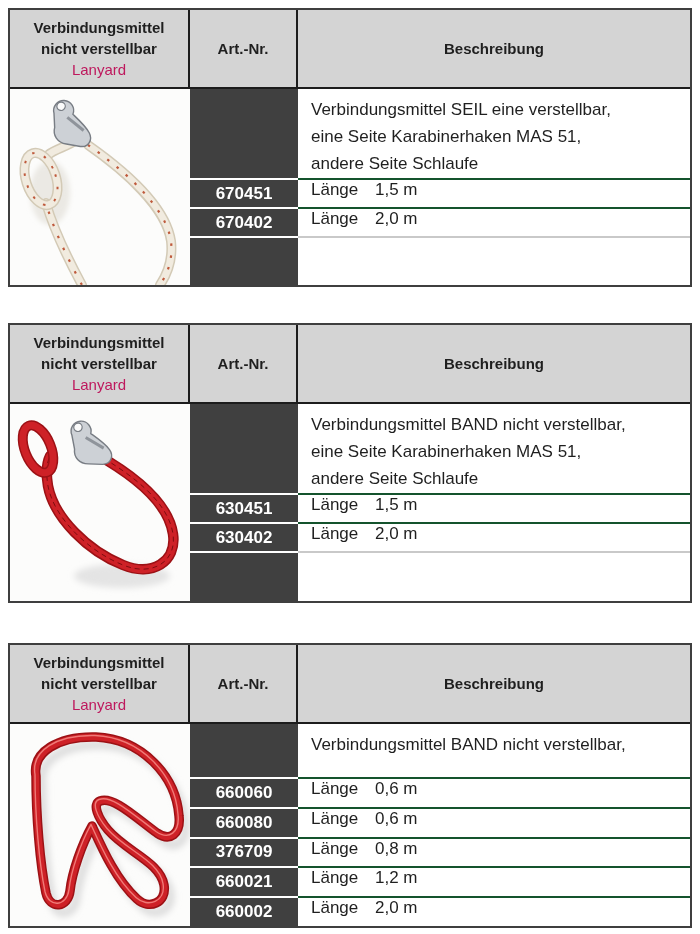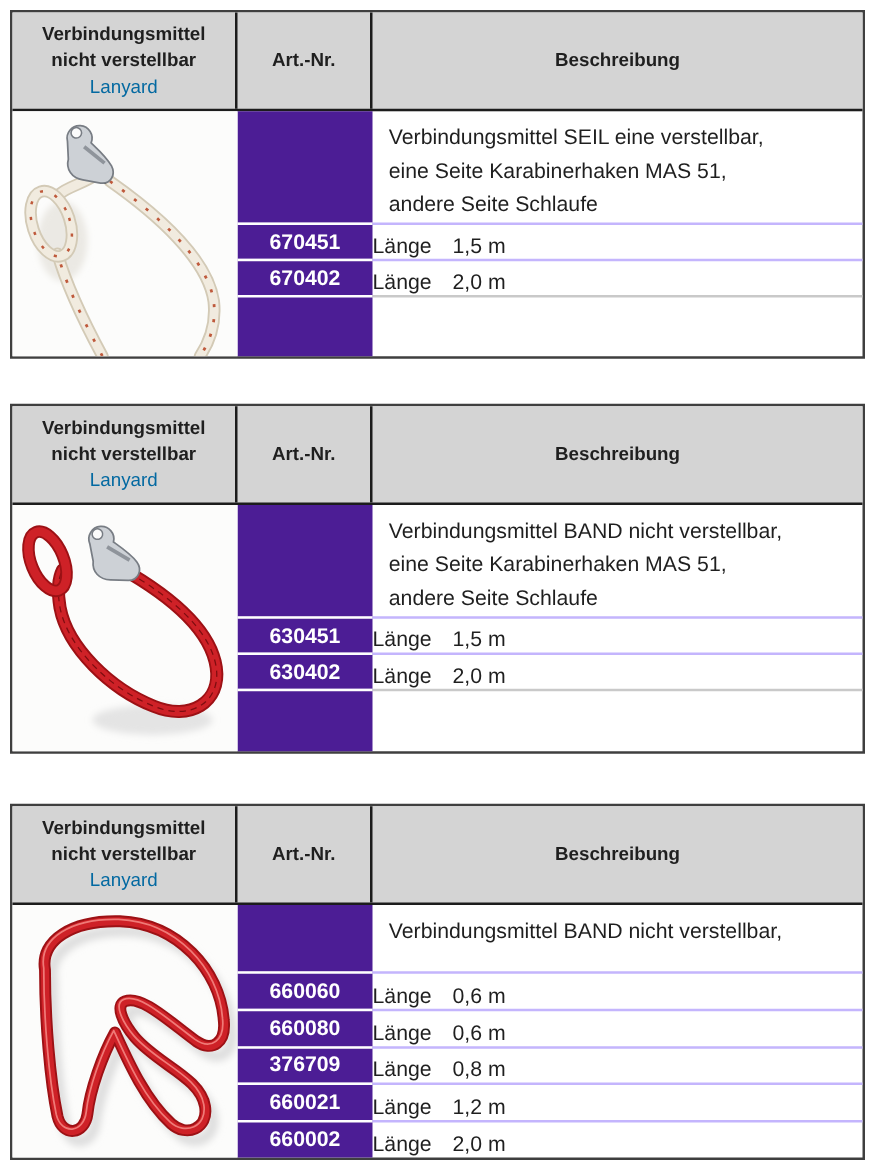--- a/index.html
+++ b/index.html
@@ -12,40 +12,40 @@
   .t2 { height:280px; margin-bottom:40px; }
   .t3 { height:285px; }
 
   
   .thead { display:grid; grid-template-columns:180px 108px 1fr; height:79px;
     background:#d4d4d4; border-bottom:2px solid #1c1c1c; }
   .th { display:flex; flex-direction:column; align-items:center; justify-content:center;
     text-align:center; font-size:15px; line-height:21px; }
   .th-product, .th-art { border-right:2px solid #1c1c1c; }
   .th .bold { font-weight:bold; }
-  .th .sub { font-weight:normal; color:#0369a1;text-align:right; }
+  .th .sub { font-weight:normal; color:#be185d;text-align:right; }
 
   
   .tbody { display:flex; height:calc(100% - 79px); }
   .img-cell { width:180px; background:#fcfcfb; position:relative; overflow:hidden; }
   .rows { flex:1; display:flex; flex-direction:column; }
   .row { display:flex; }
-  .art { width:108px; background:#4c1d95; display:flex; align-items:center;
+  .art { width:108px; background:#404040; display:flex; align-items:center;
     justify-content:center; color:#ffffff; font-weight:bold; font-size:17px; }
   .desc { flex:1; font-size:17px; }
 
   .desc-row .desc { padding:7px 6px 0 13px; line-height:27px; }
   .t1 .desc-row, .t2 .desc-row { height:89px; }
   .t3 .desc-row { height:64px; }
 
   .data-row { height:29px; }
   .t3 .data-row { height:36px; }
   .data-row .art { border-top:2px solid #ffffff; }
-  .data-row .desc { border-top:2px solid #c4b5fd; display:flex; align-items:flex-end;
-    }
+  .data-row .desc { border-top:2px solid #14532d; display:flex; align-items:flex-start;
+    padding-left:13px; }
   .len-label { display:inline-block; min-width:64px; }
 
   .filler-row { flex:1; }
   .filler-row .art { border-top:2px solid #ffffff; }
   .filler-row .desc { border-top:2px solid #c9c9c9; }
 
   svg { display:block; }
 </style>
 </head>
 <body>

